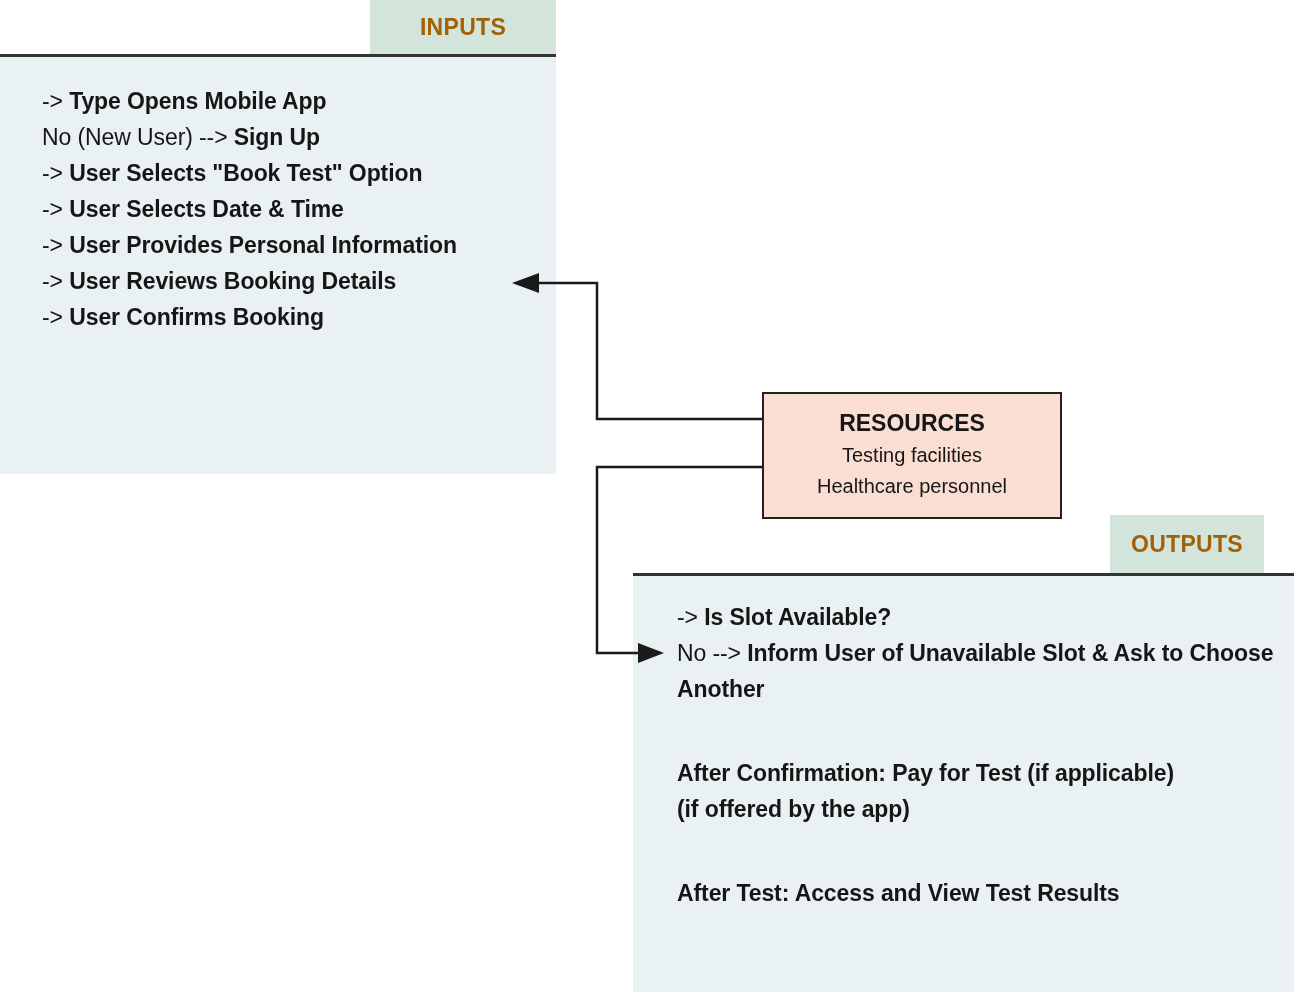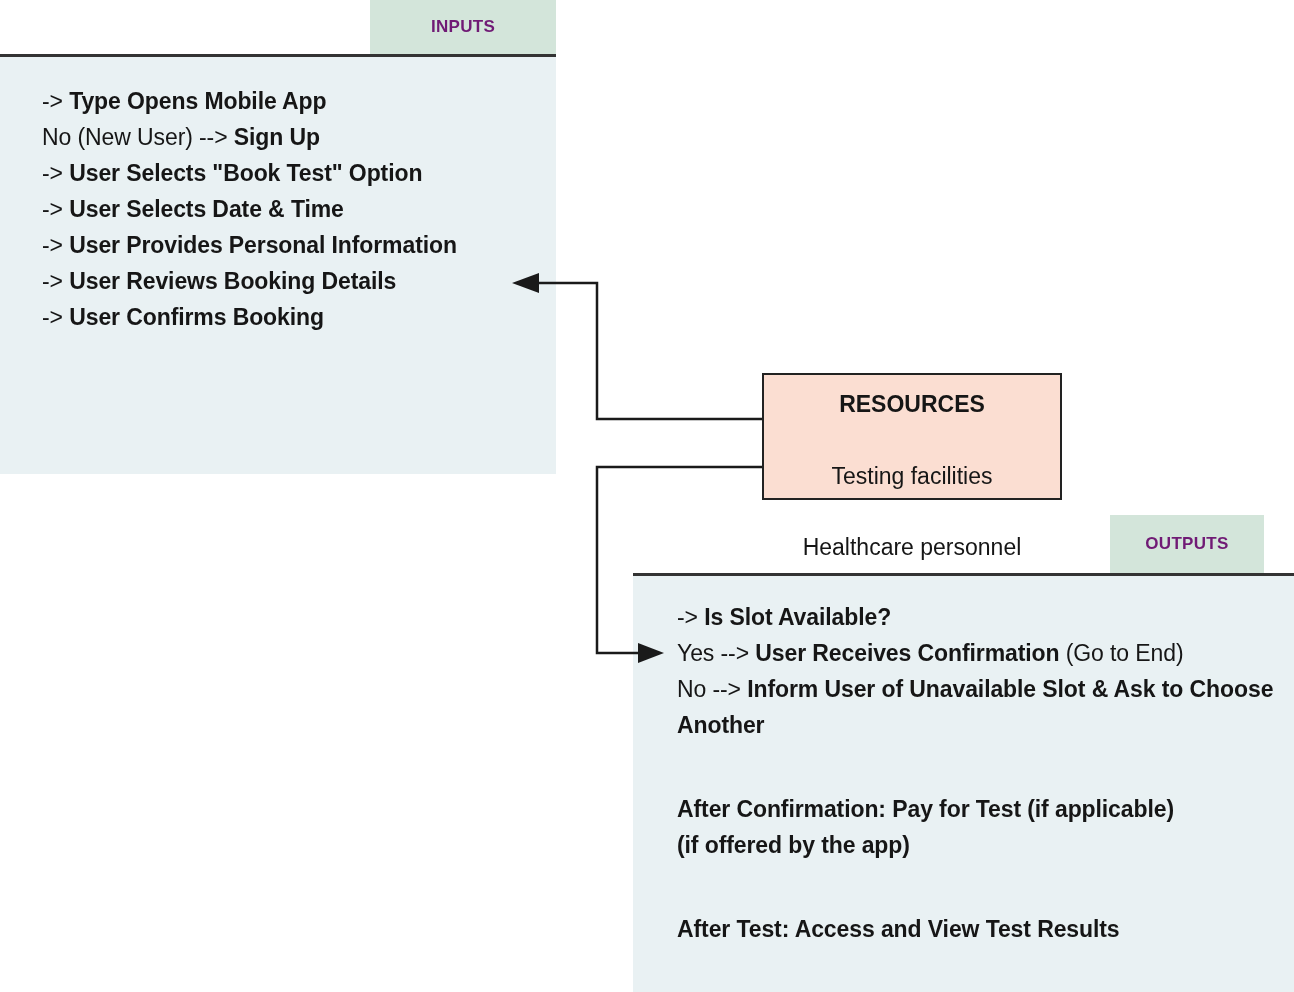--- a/index.html
+++ b/index.html
@@ -15,51 +15,51 @@
     background: #ffffff;
     overflow: hidden;
   }
   .tab {
     position: absolute;
     background: #d3e5da;
     display: flex;
     align-items: center;
     justify-content: center;
     font-weight: 700;
-    font-size: 17px;
+    font-size: 23px;
     letter-spacing: 0.3px;
-    color: #701a75;
+    color: #a16207;
   }
   .inputs-tab  { left: 370px;  top: 0;     width: 186px; height: 54px; }
   .outputs-tab { left: 1110px; top: 515px; width: 154px; height: 58px; }
   .panel {
     position: absolute;
     background: #e9f1f3;
     border-top: 3px solid #333333;
   }
   .inputs-panel  { left: 0;     top: 54px;  width: 556px; height: 420px; padding: 26px 10px 0 42px; }
   .outputs-panel { left: 633px; top: 573px; width: 661px; height: 419px; padding: 23px 8px 0 44px; }
   .flow-line {
     font-size: 23px;
     line-height: 36px;
     letter-spacing: -0.1px;
   }
   .flow-line .b { font-weight: 700; }
   .flow-line.gap-before { margin-top: 48px; }
   .resources-box {
     position: absolute;
-    left: 762px; top: 373px;
+    left: 762px; top: 392px;
     width: 300px; height: 127px;
     background: #fbded2;
     border: 2px solid #222222;
     text-align: center;
     padding-top: 12px;
   }
   .res-title { font-size: 23px; font-weight: 700; line-height: 34px; }
-  .res-item  { font-size: 23px; line-height: 31px; margin-top: 40px; }
+  .res-item  { font-size: 20px; line-height: 31px; }
   .connectors {
     position: absolute;
     left: 0; top: 0;
     width: 1294px; height: 992px;
     pointer-events: none;
   }
   .connectors polyline { fill: none; stroke: #1a1a1a; stroke-width: 2.5; }
   .connectors polygon  { fill: #1a1a1a; stroke: none; }
 </style>
 </head>
@@ -89,21 +89,20 @@
     <div class="res-item">Healthcare personnel</div>
   </div>
 
   <div class="tab outputs-tab">
     <span>OUTPUTS</span>
   </div>
 
   <div class="panel outputs-panel">
     <div>
         <div class="flow-line"><span>-&gt; </span><span class="b">Is Slot Available?</span></div>
-        <div class="flow-line"><span>Yes --&gt; </span><span class="b">User Receives Confirmation</span><span> (Go to End)</span></div>
         <div class="flow-line"><span>No --&gt; </span><span class="b">Inform User of Unavailable Slot &amp; Ask to Choose Another</span></div>
         <div class="flow-line gap-before"><span class="b">After Confirmation: Pay for Test (if applicable)</span></div>
         <div class="flow-line"><span class="b">(if offered by the app)</span></div>
         <div class="flow-line gap-before"><span class="b">After Test: Access and View Test Results</span></div>
       </div>
   </div>
 
   <svg class="connectors" viewBox="0 0 1294 992">
 
     <polyline points="762,419 597,419 597,283 537,283"></polyline>

